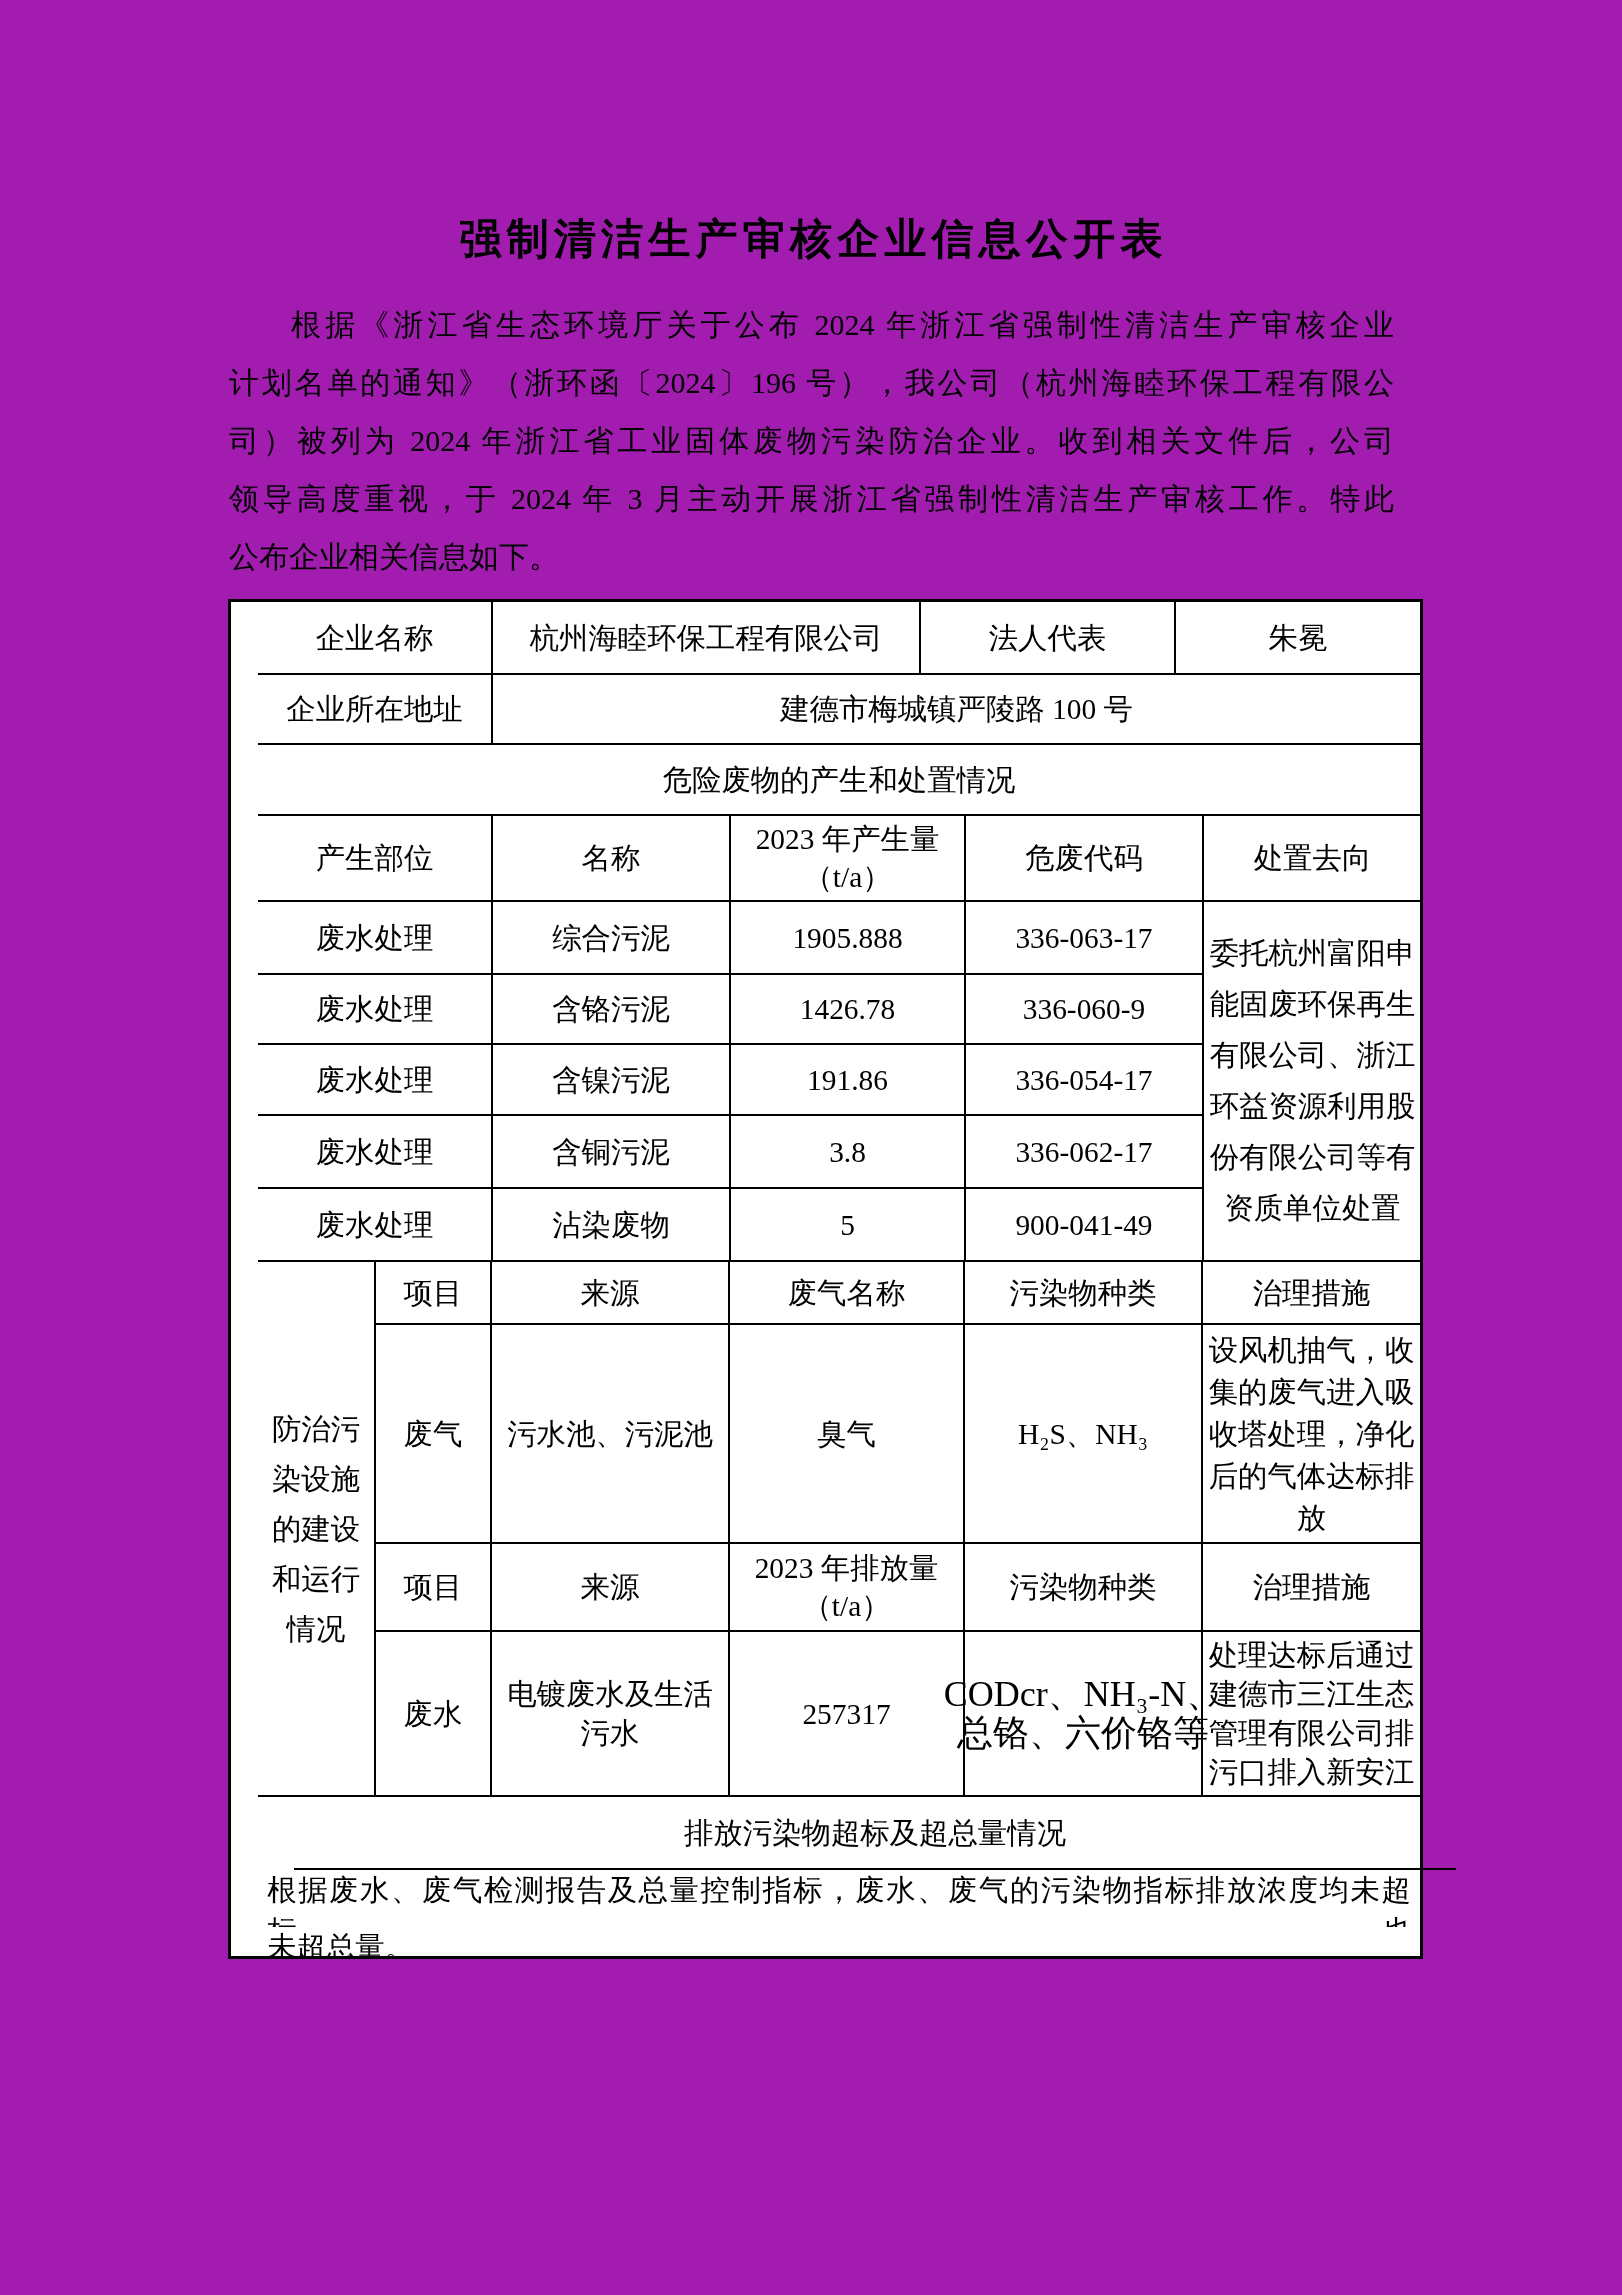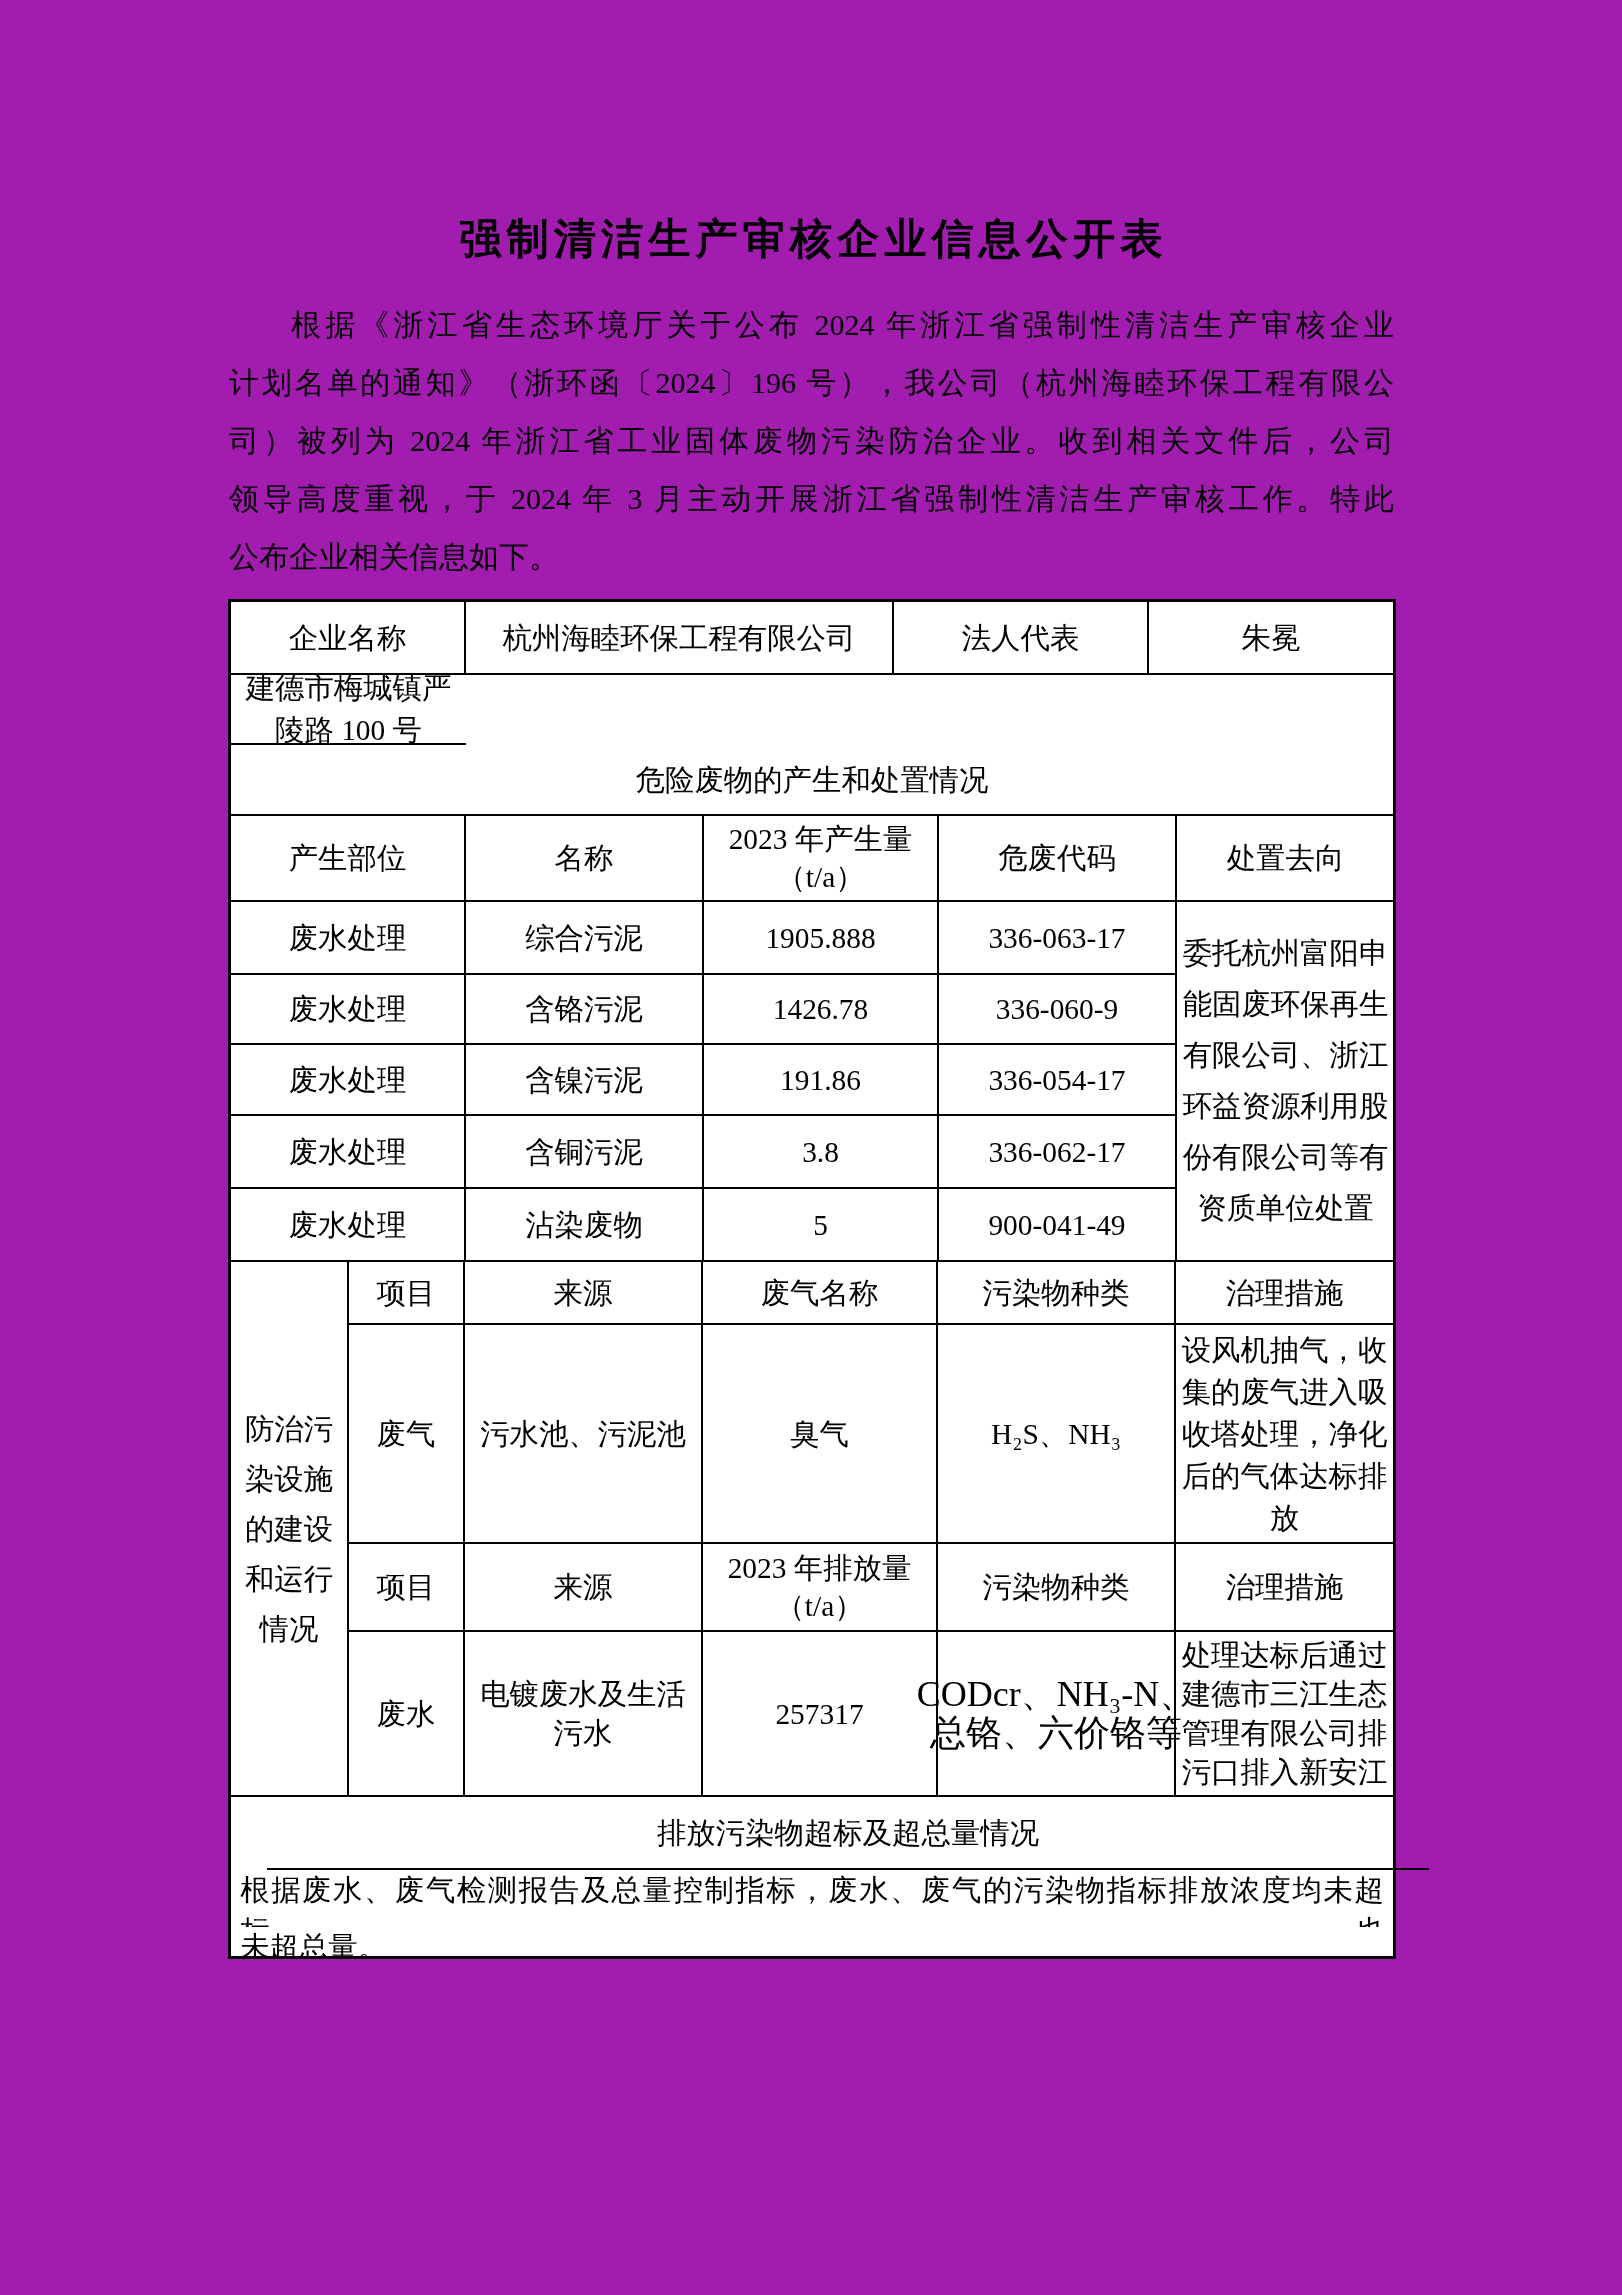--- a/index.html
+++ b/index.html
@@ -54,20 +54,21 @@
   }
 
   
   .doc-table {
     position: absolute;
     top: 599px;
     left: 228px;
     width: 1162px;
     border: 3.3px solid #000000;
     background: #ffffff;
+    padding-left: 27px;
   }
   .band { display: grid; }
   .g-r1    { grid-template-columns: 235px 428px 255px 244px; grid-template-rows: 73px; }
   .g-r2    { grid-template-columns: 235px 927px;            grid-template-rows: 70px; }
   .g-sec   { grid-template-columns: 1162px;                  grid-template-rows: 71px; }
   .g-waste { grid-template-columns: 235px 238px 235px 238px 217px;
              grid-template-rows: 86px 73px 70px 71px 73px 73px; }
   .g-facil { grid-template-columns: 118px 116px 238px 235px 238px 217px;
              grid-template-rows: 63px 219px 88px 165px; }
   .g-exc   { grid-template-columns: 1162px; grid-template-rows: 73px; margin-left: 36px; }
@@ -132,20 +133,21 @@
   <div class="doc-table">
 
     <div class="band g-r1">
       <div class="c">企业名称</div>
       <div class="c">杭州海睦环保工程有限公司</div>
       <div class="c">法人代表</div>
       <div class="c noR">朱冕</div>
     </div>
 
     <div class="band g-r2">
+      <div class="c">企业所在地址</div>
       <div class="c noR">建德市梅城镇严陵路 100 号</div>
     </div>
 
     <div class="band g-sec">
       <div class="c noR">危险废物的产生和处置情况</div>
     </div>
 
     <div class="band g-waste">
       <div class="c">产生部位</div>
       <div class="c">名称</div>

